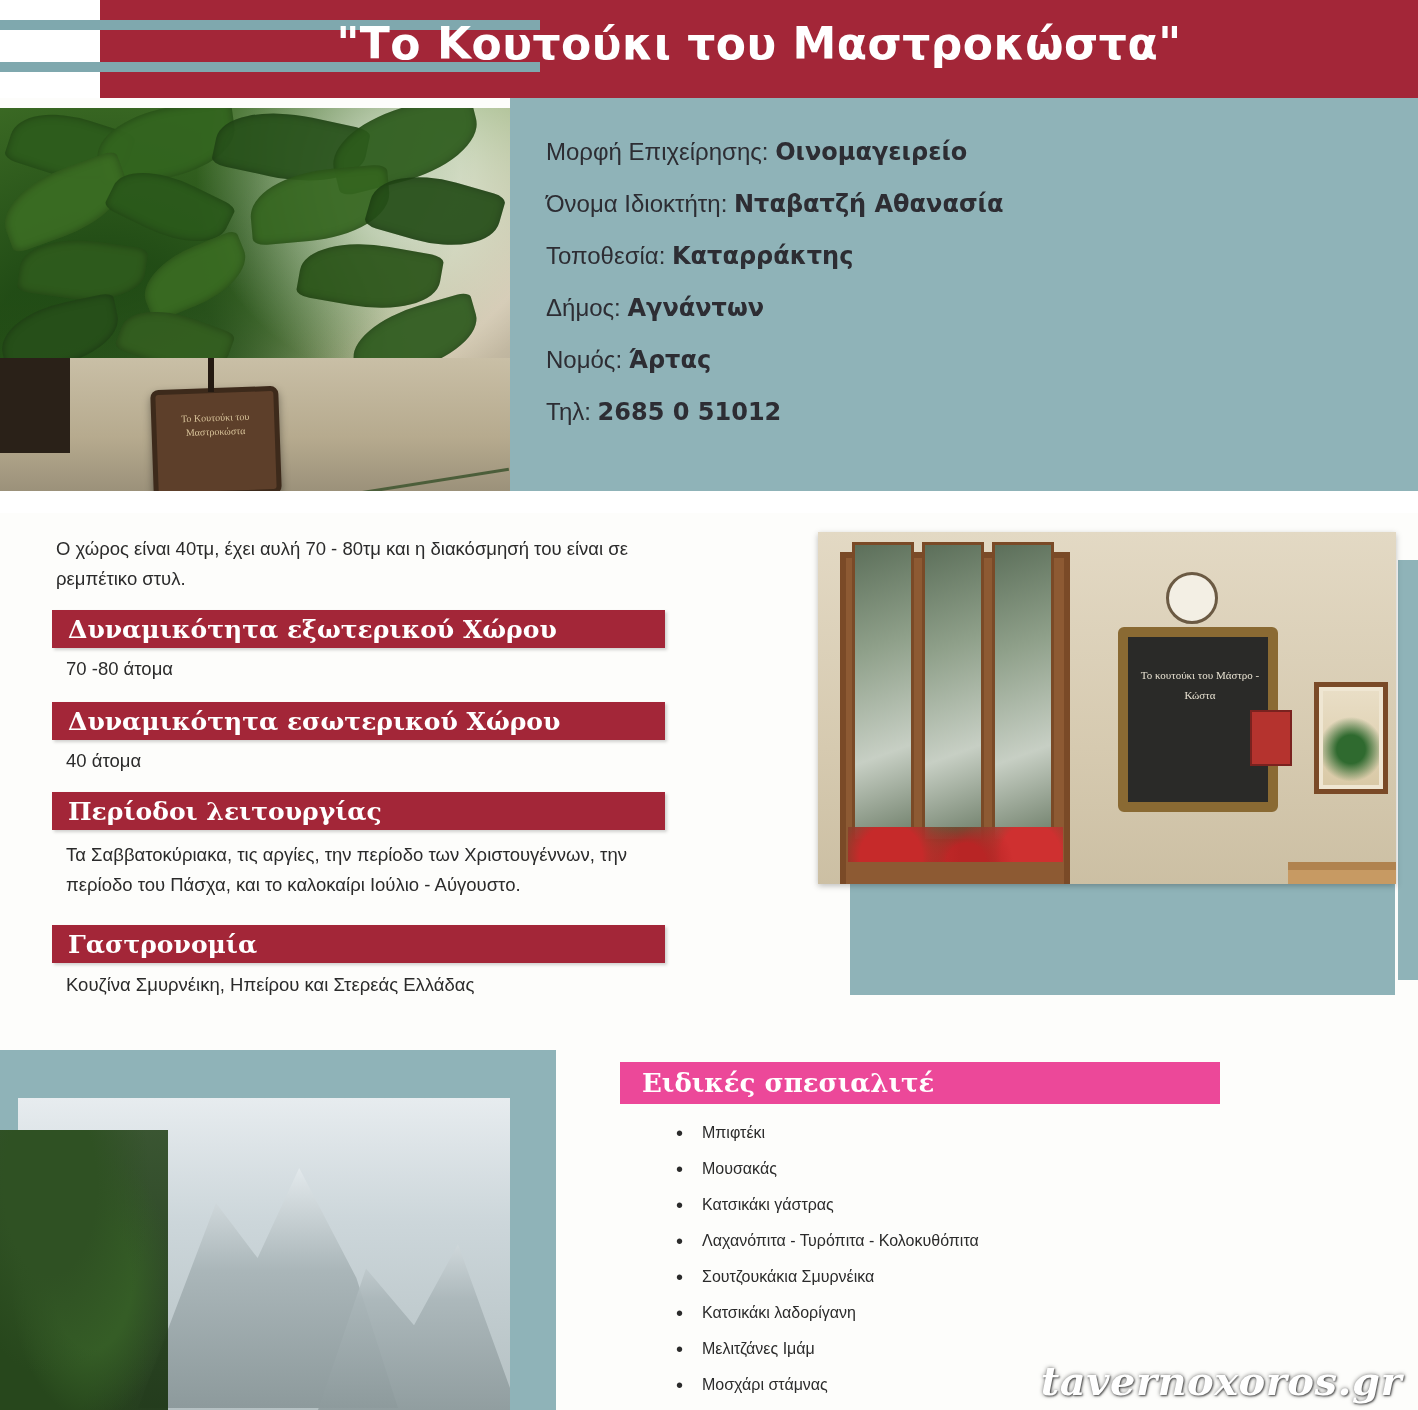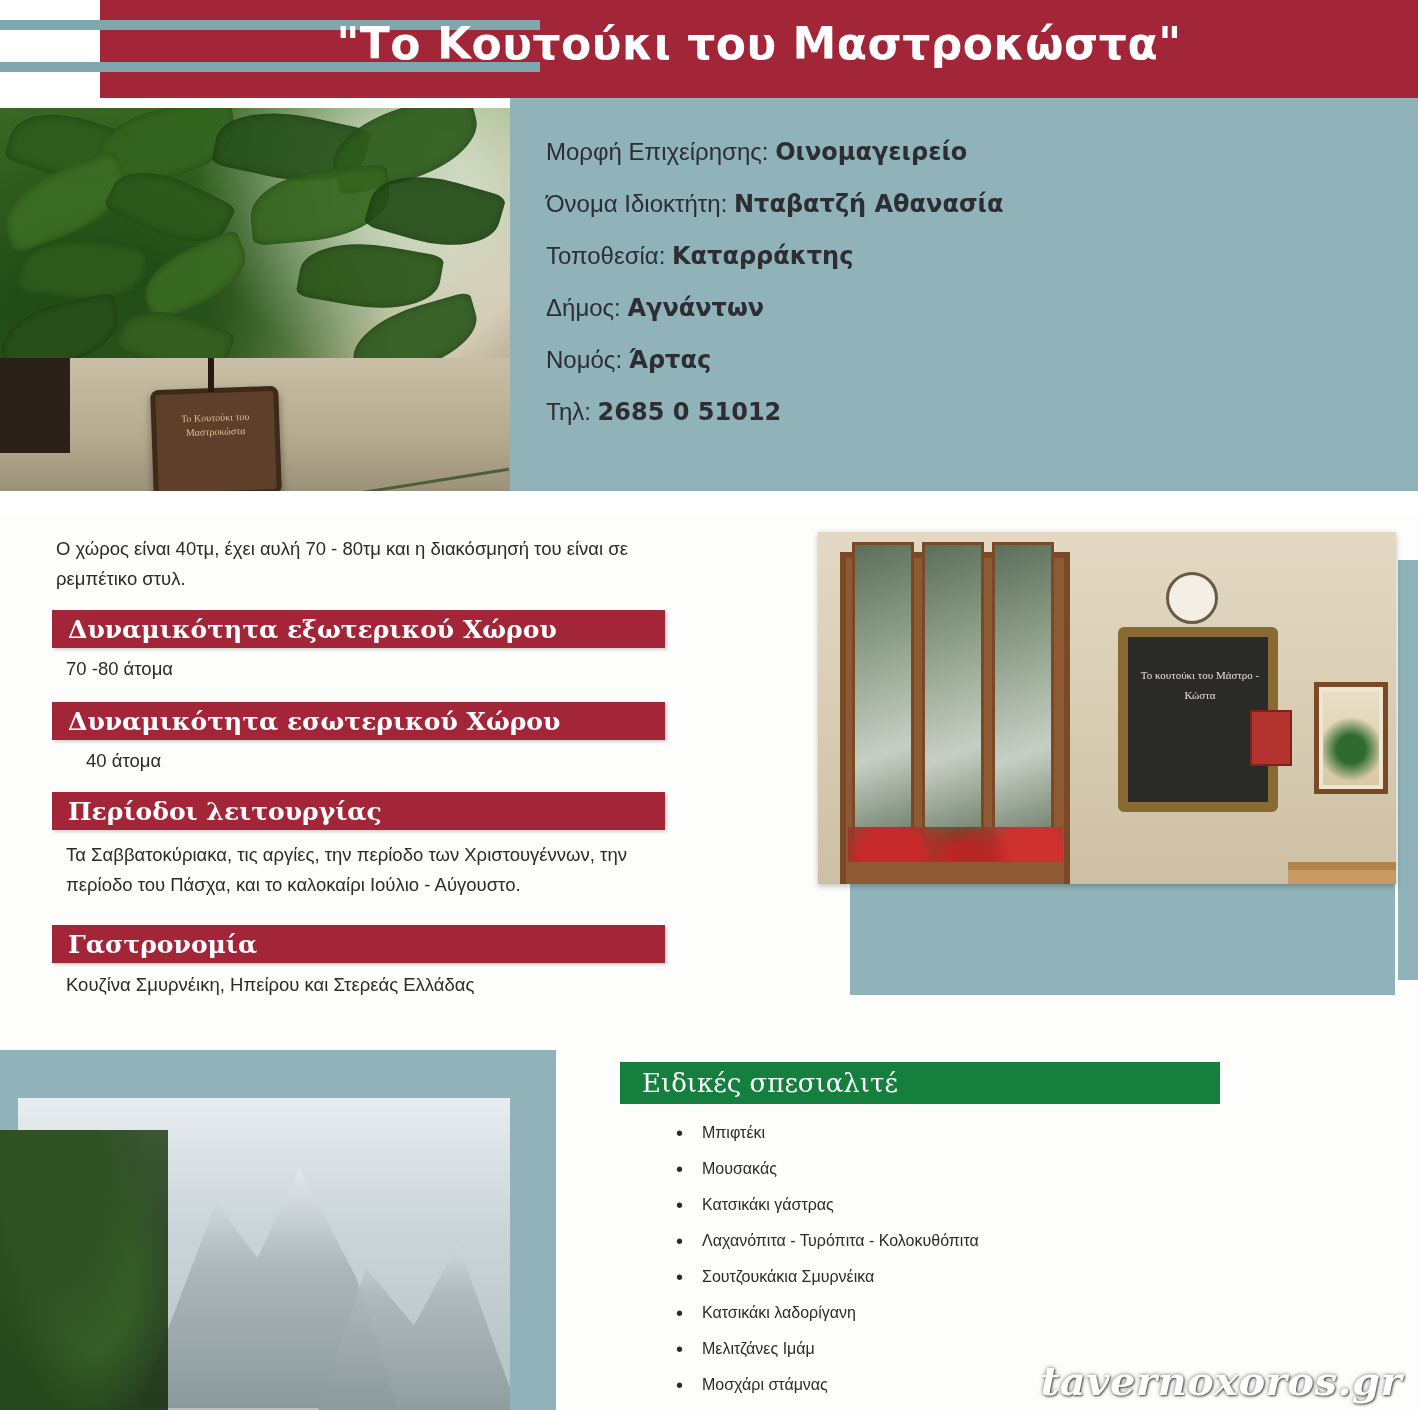--- a/index.html
+++ b/index.html
@@ -260,24 +260,24 @@
     background:
       radial-gradient(ellipse at 30% 20%, #2f5123 0 28%, rgba(47,81,35,0) 60%),
       radial-gradient(ellipse at 55% 55%, #355d26 0 30%, rgba(53,93,38,0) 62%),
       radial-gradient(ellipse at 20% 80%, #27471c 0 30%, rgba(39,71,28,0) 60%),
       linear-gradient(180deg, rgba(40,70,30,.9), rgba(30,55,22,.95));
   }
 
   
   .spec-bar {
     left: 620px; top: 1062px; width: 600px; height: 42px;
-    background: #15803d;
+    background: #ec4899;
     color: #fff;
     font-family: "DejaVu Serif", serif;
-    font-weight: normal;
+    font-weight: bold;
     font-size: 26px;
     display: flex; align-items: center;
     padding-left: 22px;
     box-sizing: border-box;
   }
   .spec-list {
     left: 640px; top: 1115px; width: 520px;
     margin: 0; padding: 0 0 0 36px;
     list-style: none;
   }
@@ -386,21 +386,21 @@
 </div>
 
 <div class="abs white-band"></div>
 
 <div class="abs intro-text">Ο χώρος είναι 40τμ, έχει αυλή 70 - 80τμ και η διακόσμησή του είναι σε ρεμπέτικο στυλ.</div>
 
 <div class="abs bar" style="top:610px;">Δυναμικότητα εξωτερικού Χώρου</div>
 <div class="abs sub" style="top:654px;">70 -80  άτομα</div>
 
 <div class="abs bar" style="top:702px;">Δυναμικότητα εσωτερικού Χώρου</div>
-<div class="abs sub" style="top:746px;margin-left:20px;">40 άτομα</div>
+<div class="abs sub" style="top:746px;">40 άτομα</div>
 
 <div class="abs bar" style="top:792px;">Περίοδοι λειτουργίας</div>
 <div class="abs sub" style="top:840px; width:630px;">Τα Σαββατοκύριακα, τις αργίες, την περίοδο των Χριστουγέννων, την περίοδο του Πάσχα, και το καλοκαίρι Ιούλιο - Αύγουστο.</div>
 
 <div class="abs bar" style="top:925px;">Γαστρονομία</div>
 <div class="abs sub" style="top:970px;">Κουζίνα Σμυρνέικη, Ηπείρου και Στερεάς Ελλάδας</div>
 
 <div class="abs photo-interior-teal"></div>
 <div class="abs right-teal-edge"></div>
 <div class="abs photo-interior">

